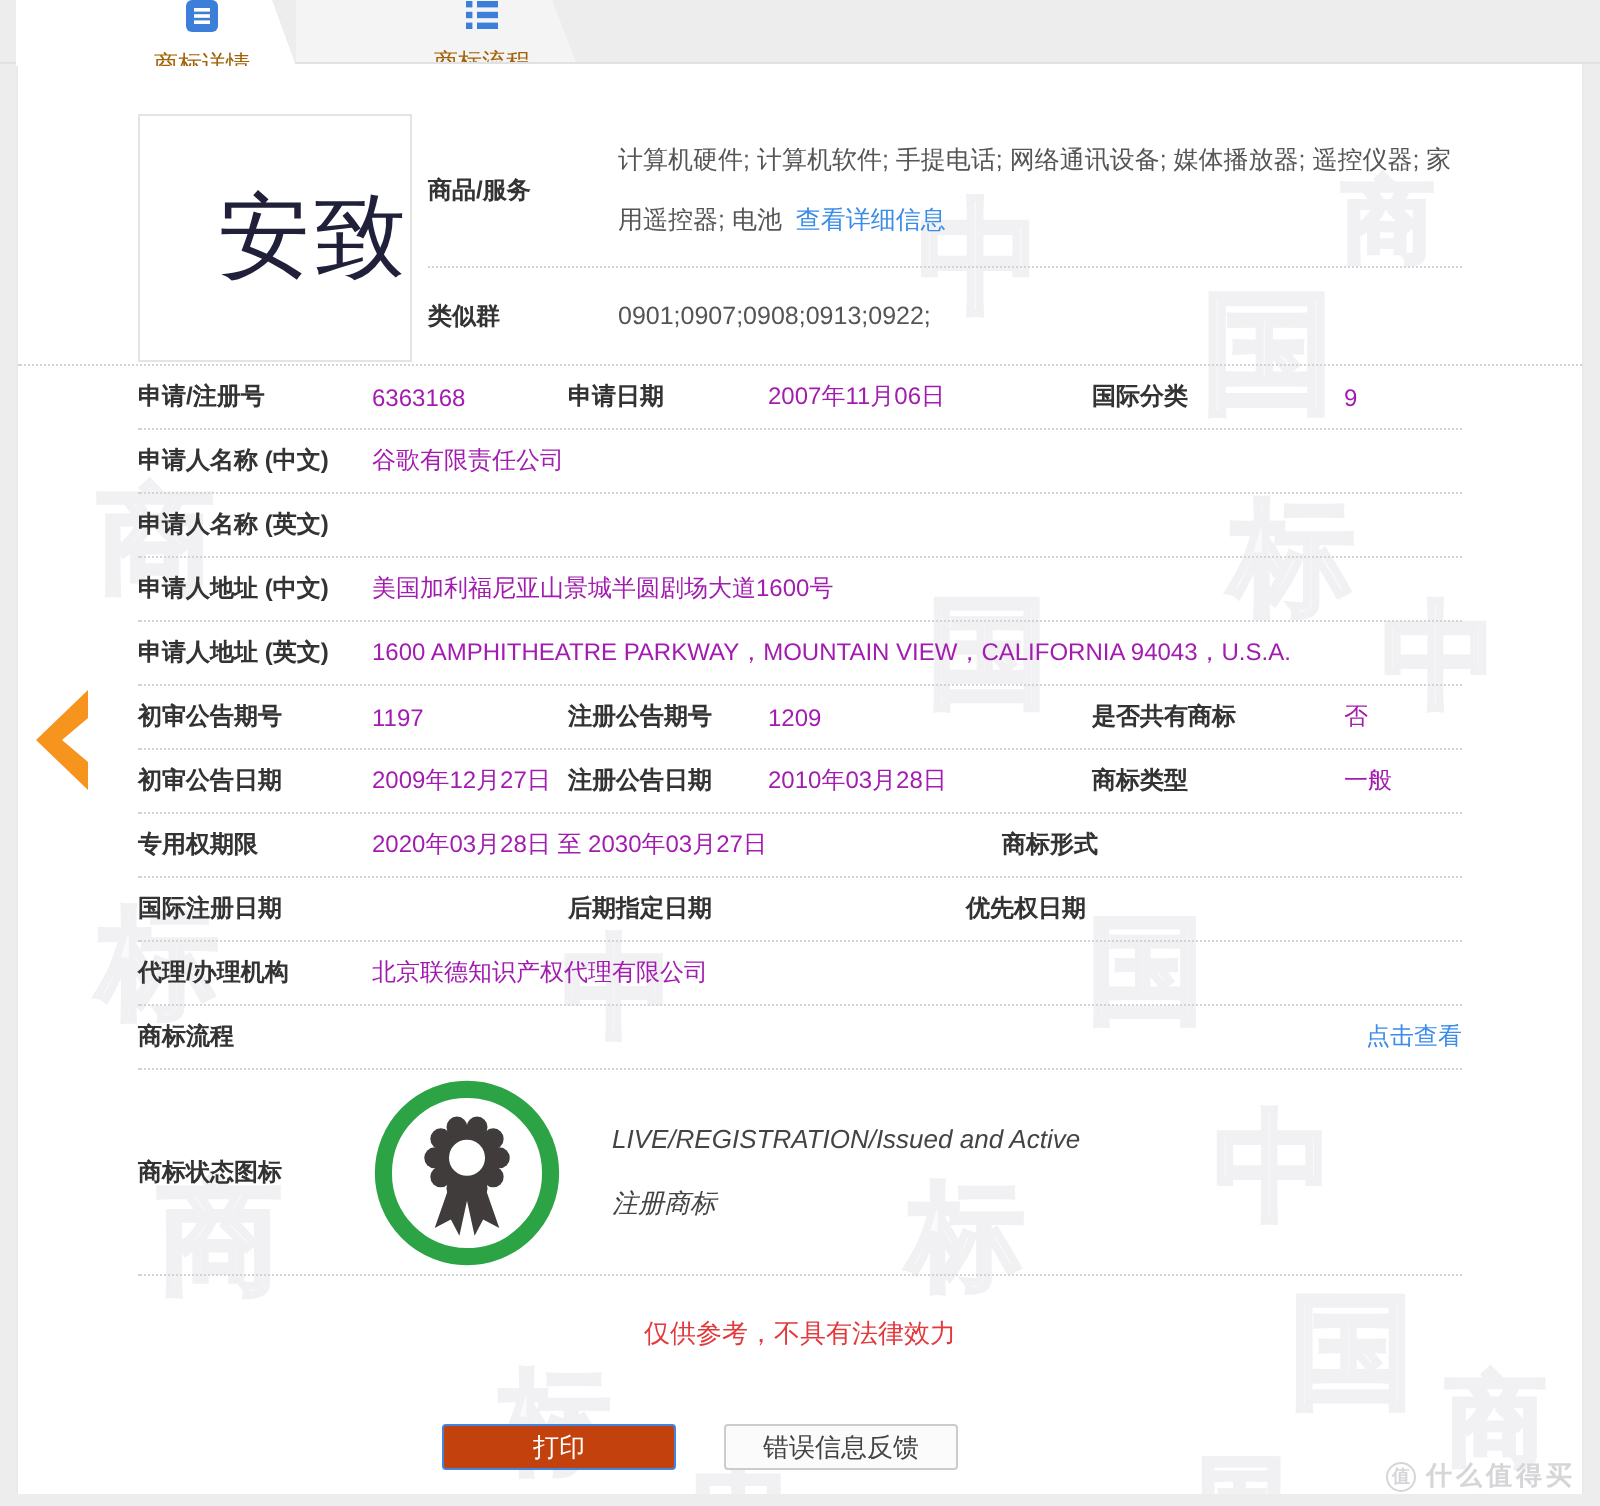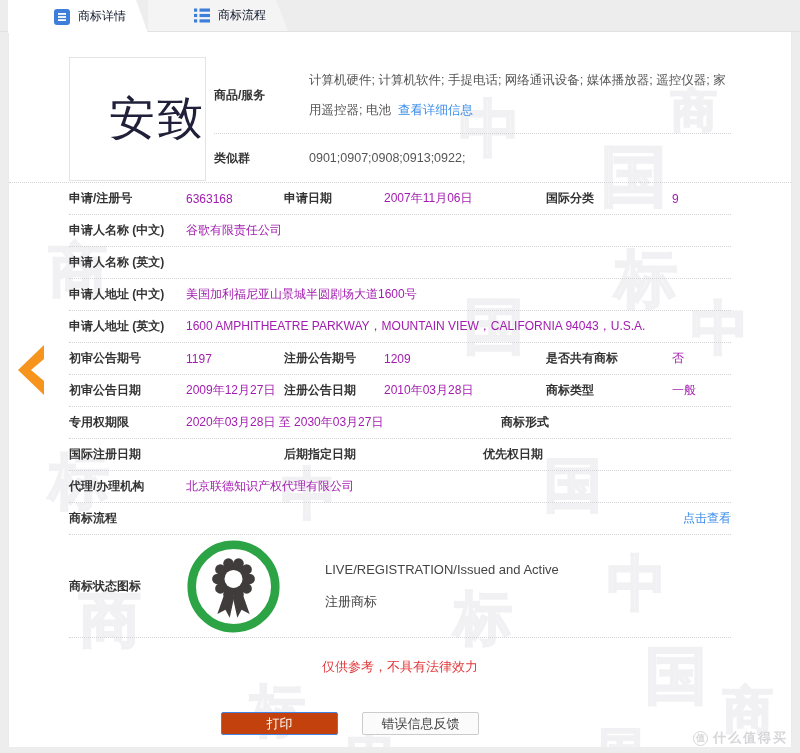--- a/index.html
+++ b/index.html
@@ -10,22 +10,22 @@
     font-family:"Liberation Sans","DejaVu Sans",sans-serif;
   }
   
   .tabbar {
     display:flex; height:32px; padding-left:8px;
     background:#ededee; border-bottom:1px solid #e2e2e3;
     position:relative; z-index:3;
   }
   .tab {
     display:flex; align-items:center; gap:8px;
-    width:140px; padding-left:46px; font-size:12px; color:#0f172a;
-    cursor:pointer; clip-path:polygon(0 0, calc(100% - 12px) 0, 100% 100%, 0 100%);
+    width:140px; padding-left:46px; font-size:12px; color:#a16207;
+    cursor:pointer; clip-path:polygon(0 0, calc(100% - 12px) 0, 100% 100%, 0 100%);flex-direction:column;
   }
   .tab.active { background:#fff; height:33px; margin-bottom:-1px; }
   .tab.inactive { background:#f4f4f5; }
   .tabicon { display:inline-flex; line-height:0; }
   
   .card {
     position:relative; margin:0 8px; height:715px; background:#fff;
     border-left:1px solid #eaeaeb; border-right:1px solid #eaeaeb;
     z-index:1; overflow:hidden;
   }
@@ -57,21 +57,21 @@
     border-bottom:1px dotted #d4d4d6; font-size:12px;justify-content:space-between;
   }
   .lbl { font-weight:bold; color:#333; flex:none; }
   .val { color:#a21caf; flex:none; }
   .grow { flex:1; }
   .w117{width:117px}.w98{width:98px}.w100{width:100px}.w162{width:162px}
   .w110{width:126px}.w315{width:315px}.w199{width:199px}
   
   .srow { display:flex; align-items:center; margin:0 60px; height:102px; font-size:12px; }
   .badge { width:95px; height:95px; flex:none; line-height:0; }
-  .statustext { margin-left:44px; font-size:13px; color:#444; }
+  .statustext { margin-left:25px; font-size:13px; color:#444;font-style:italic; }
   .statustext .l2 { margin-top:16px; }
   .divider { margin:0 60px; border-bottom:1px dotted #d4d4d6; }
   
   .disclaimer { margin-top:20px; text-align:center; font-size:13px; color:#e3393c; }
   .btnrow { margin-top:36px; display:flex; gap:24px; padding-left:212px; }
   .btn { width:117px; height:23px; font-size:13px; border-radius:2px; cursor:pointer;
          font-family:inherit; line-height:1; }
   .btn.primary { background:#c2410c; color:#fff; border:1px solid #4284e4; }
   .btn.secondary { background:#fbfbfb; color:#444; border:1px solid #ccc; }
   

